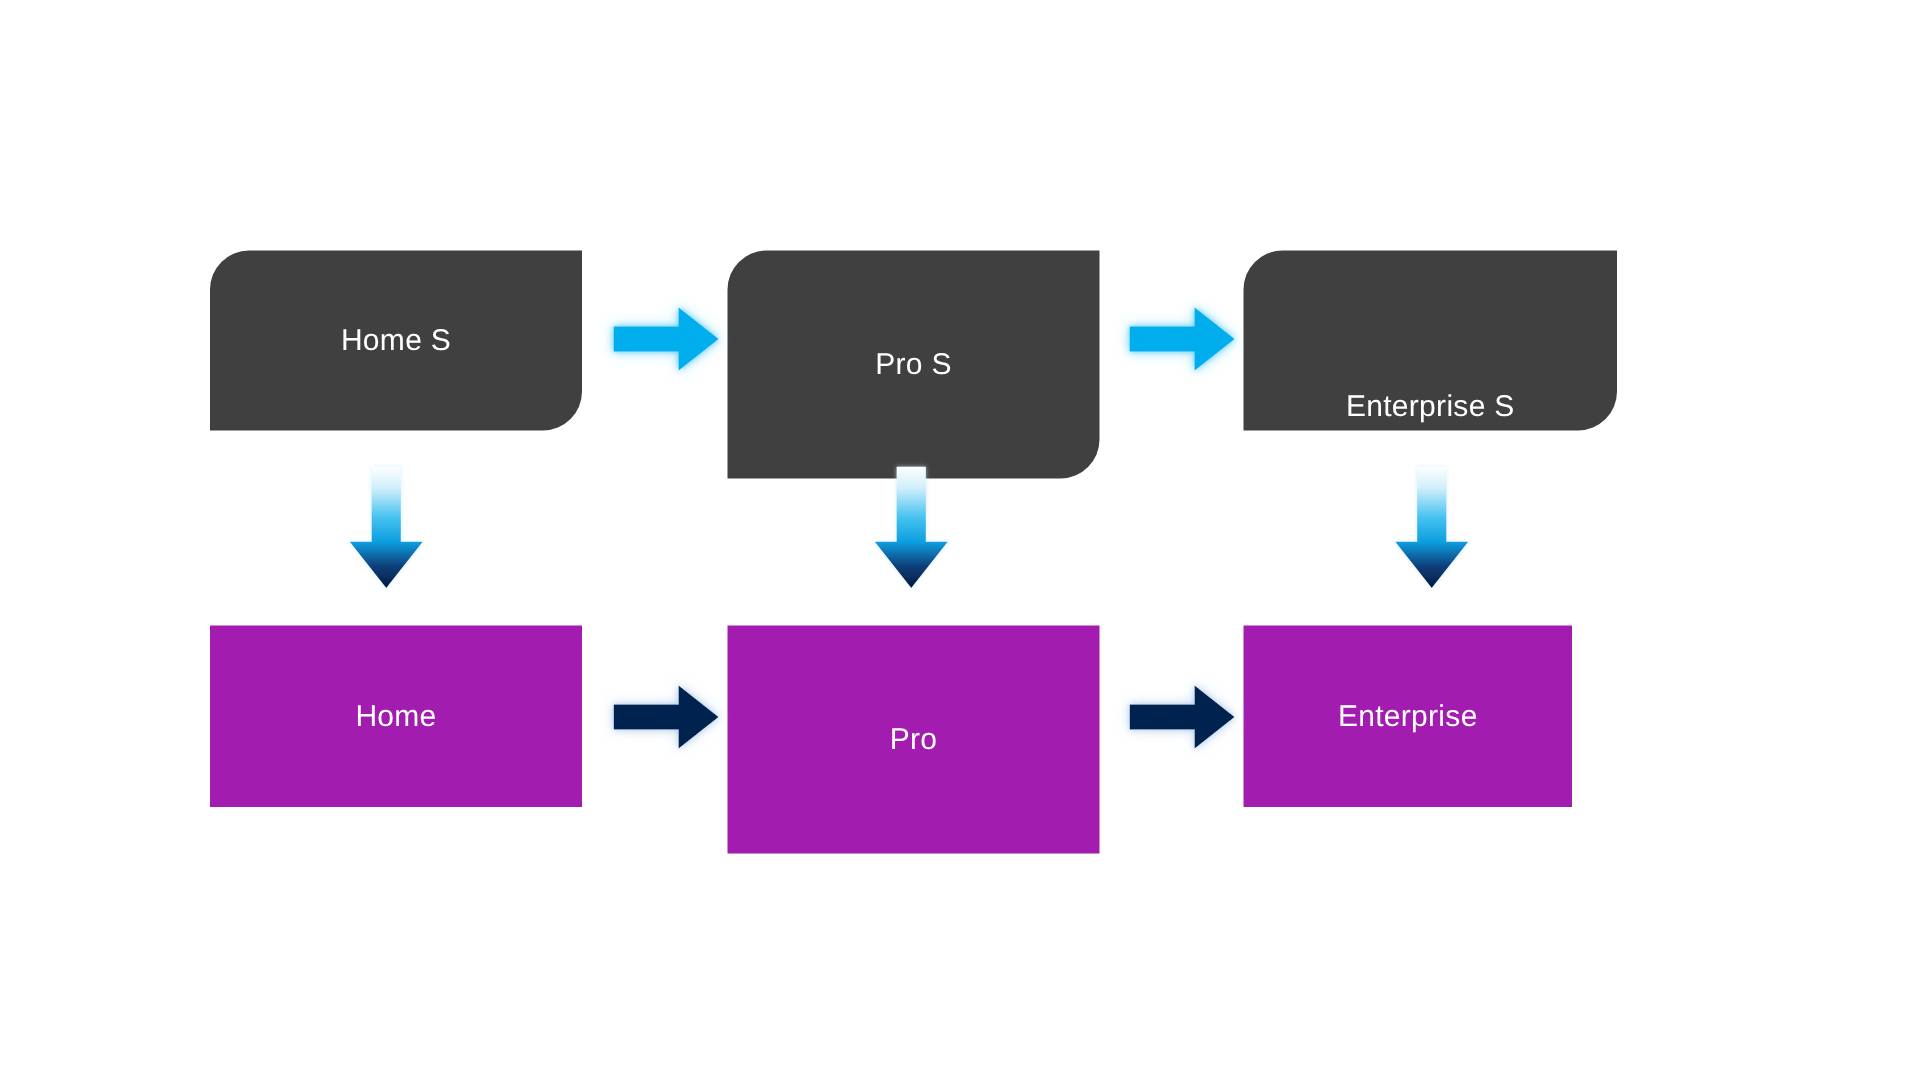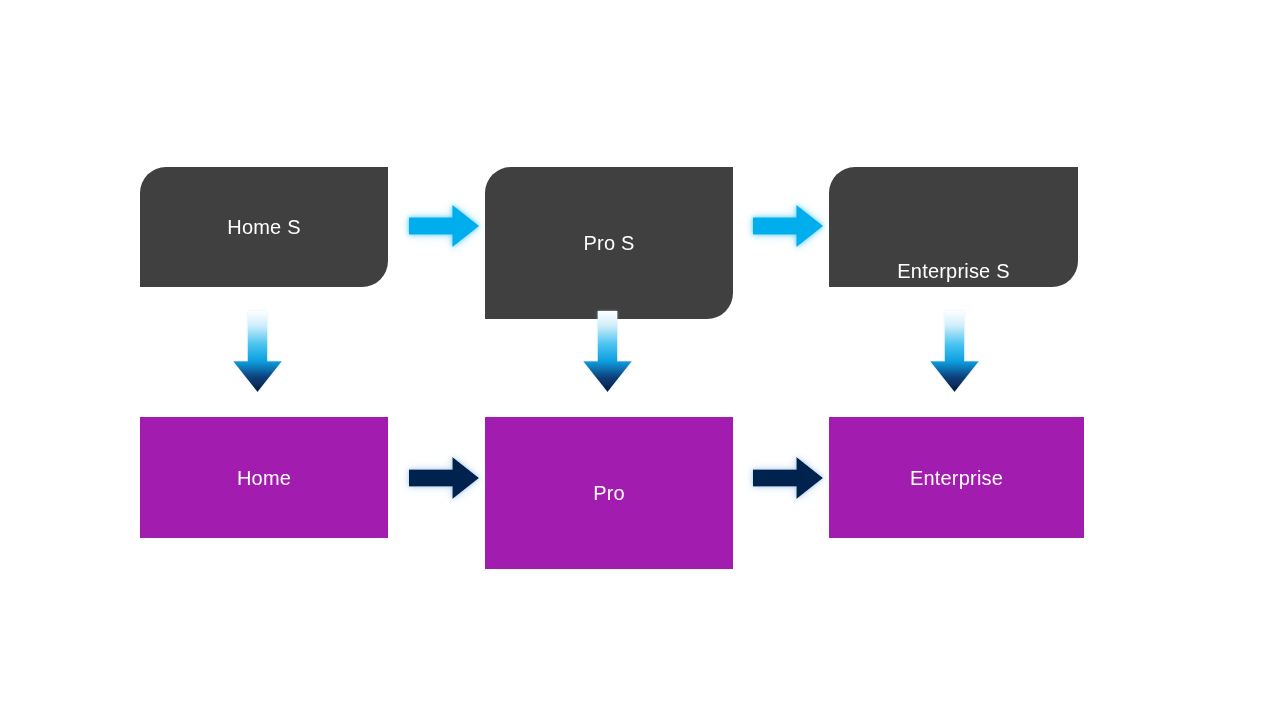--- a/index.html
+++ b/index.html
@@ -148,21 +148,21 @@
   </div>
 
   <div class="node product" style="left:140px; top:417px; width:248px; height:121px;">
     <span class="node-label">Home</span>
   </div>
 
   <div class="node product" style="left:485px; top:417px; width:248px; height:152px;">
     <span class="node-label">Pro</span>
   </div>
 
-  <div class="node product" style="left:829px; top:417px; width:255px; height:121px;">
+  <div class="node product" style="left:829px; top:417px; width:219px; height:121px;">
     <span class="node-label">Enterprise</span>
   </div>
 
   <div class="arrow" style="left:409px; top:452px; width:70px; height:52px;">
     <svg width="70" height="52" viewBox="0 0 100 62">
       <use href="#arrowRight" fill="#06234F" filter="url(#navyGlow)"></use>
     </svg>
   </div>
 
   <div class="arrow" style="left:753px; top:452px; width:70px; height:52px;">

